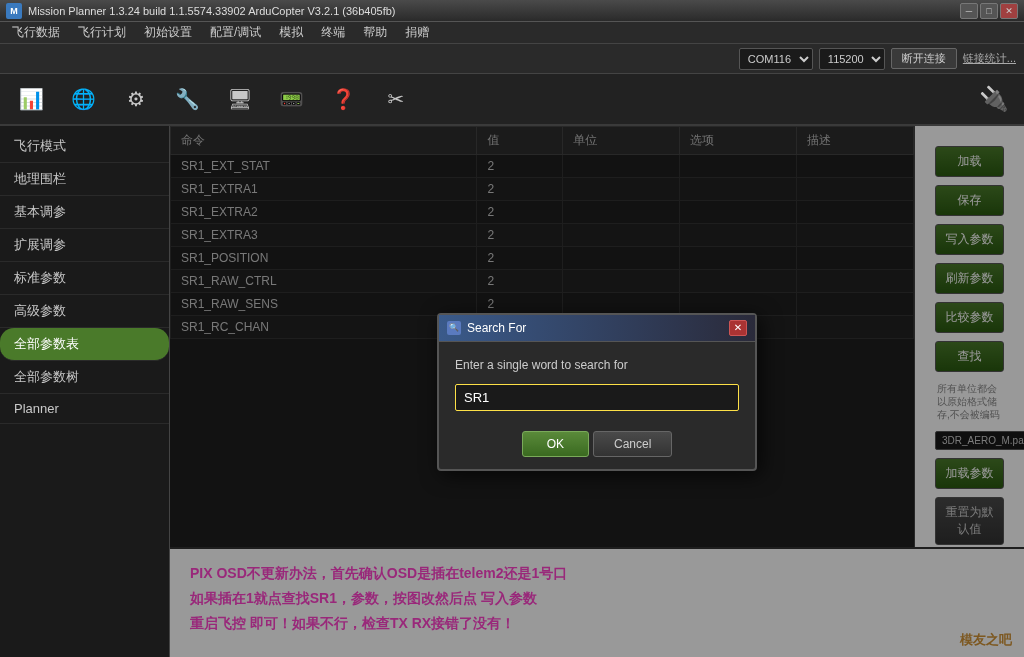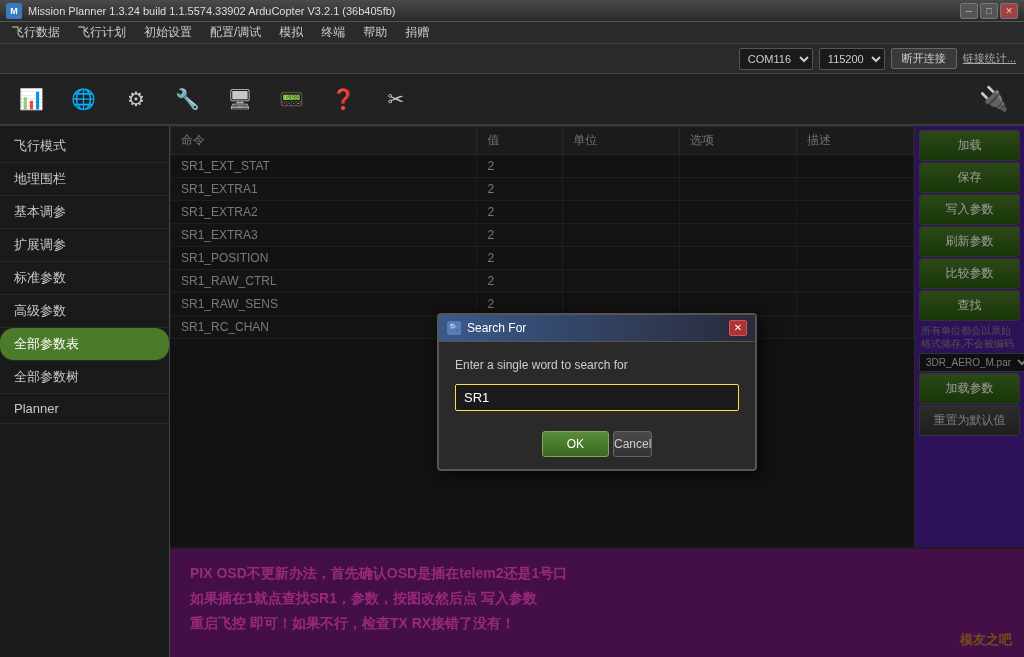--- a/index.html
+++ b/index.html
@@ -182,26 +182,26 @@
       border: 1px solid #333;
       color: #c8c8c8;
       margin-top: 23px;
     }
     #params-table tbody tr:nth-child(even) { background: #222; }
     #params-table tbody tr:nth-child(odd) { background: #1e1e1e; }
 
     
     #right-panel {
       width: 110px;
-      background: #4c1d95;
+      background: #ffffff;
       border-left: 1px solid #444;
-      padding: 4px;
+      padding: 20px;
       display: flex;
       flex-direction: column;
-      gap: 1px;
+      gap: 8px;
       flex-shrink: 0;
     }
     .right-btn {
       background: linear-gradient(to bottom, #4a4a4a, #333);
       border: 1px solid #555;
       color: #ccc;
       padding: 6px 4px;
       cursor: pointer;
       font-size: 12px;
       border-radius: 3px;
@@ -227,21 +227,21 @@
       background: #1a1a1a;
       border: 1px solid #555;
       color: #ccc;
       font-size: 10px;
       padding: 2px;
       border-radius: 2px;
     }
 
     
     #bottom-text {
-      background: #701a75;
+      background: #ffffff;
       padding: 12px 20px;
       height: 110px;
       border-top: 2px solid #333;
     }
     .bottom-msg {
       font-size: 14px;
       line-height: 1.8;
       color: #ff44cc;
       font-weight: bold;
     }
@@ -335,21 +335,21 @@
       color: #fff;
       padding: 5px 24px;
       cursor: pointer;
       font-size: 12px;
       border-radius: 3px;
     }
     .dialog-cancel-btn {
       background: linear-gradient(to bottom, #4a4a4a, #333);
       border: 1px solid #666;
       color: #ccc;
-      padding: 5px 0;
+      padding: 5px 20px;
       cursor: pointer;
       font-size: 12px;
       border-radius: 3px;
       text-align: center;
     }
 
     
     .usb-icon {
       width: 40px; height: 40px;
       display: flex; align-items: center; justify-content: center;

